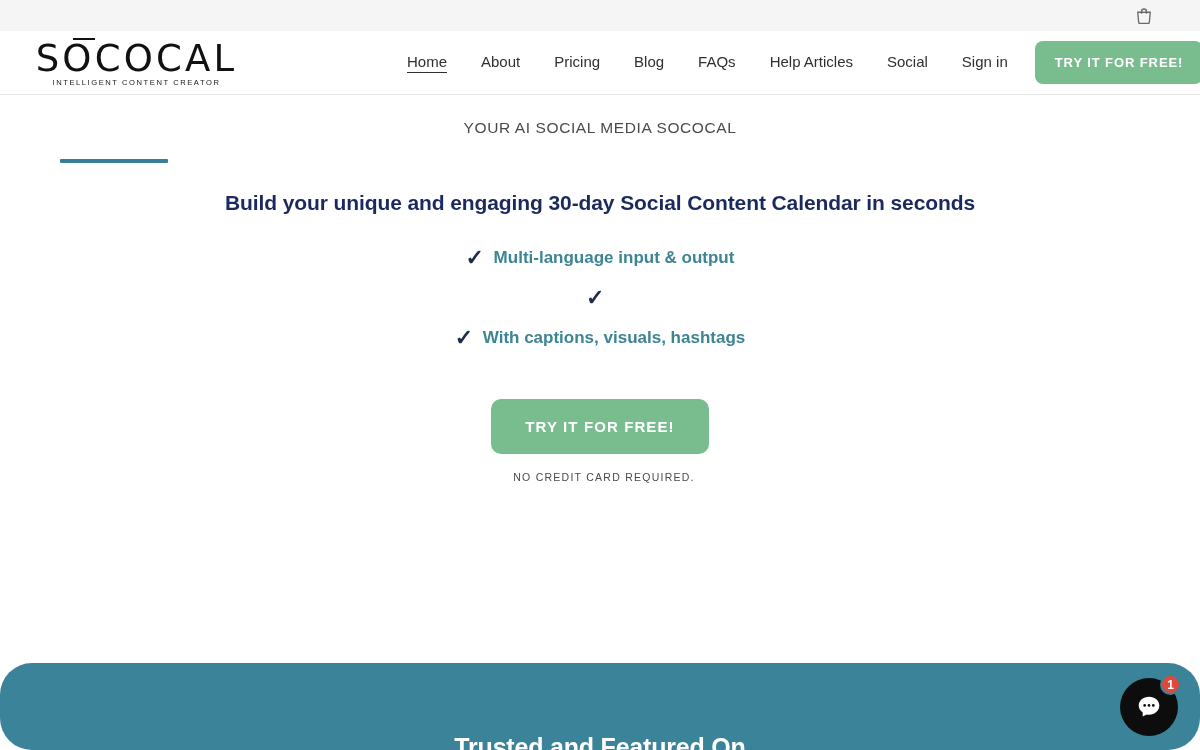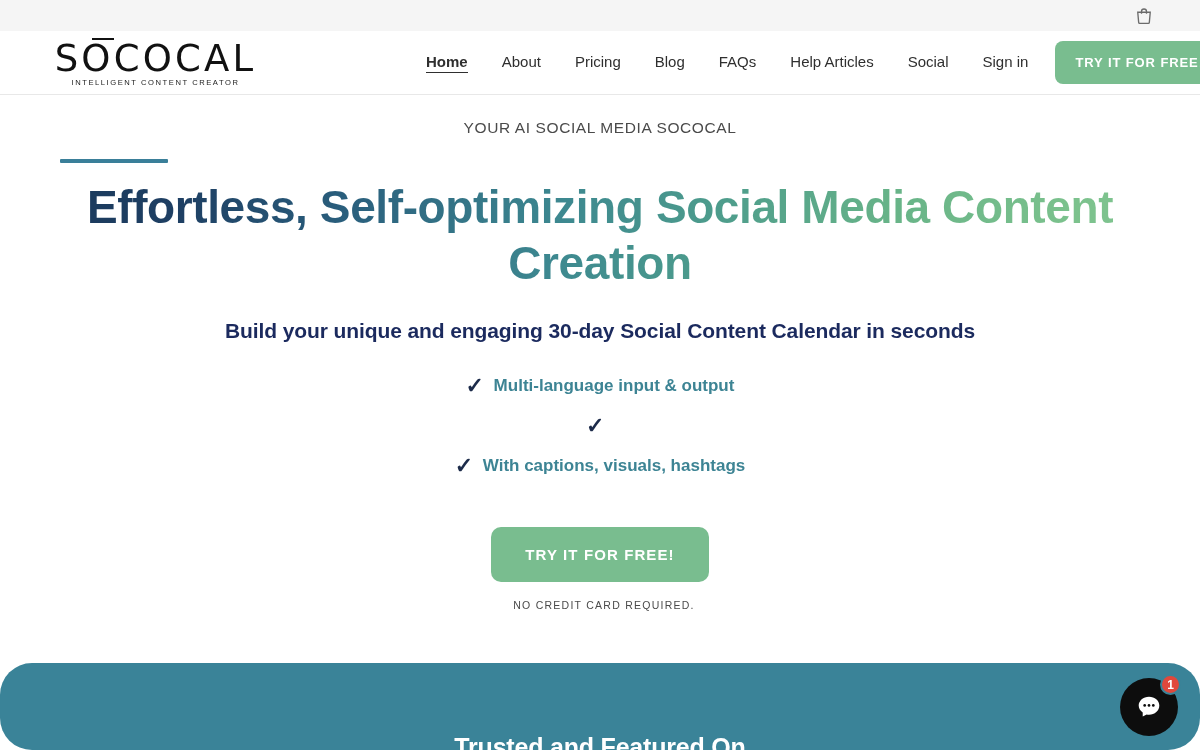--- a/index.html
+++ b/index.html
@@ -32,21 +32,21 @@
     color: #6b6b6b;
   }
 
   
   .site-header {
     height: 64px;
     background: #ffffff;
     border-bottom: 1px solid #e8e8e8;
     display: flex;
     align-items: center;
-    padding: 0 46px 0 48px;
+    padding: 0 46px 0 29px;
     position: relative;
   }
 
   .logo-block {
     display: flex;
     flex-direction: column;
     align-items: center;
     line-height: 1;
     width: 215px;
     flex: 0 0 auto;
@@ -89,21 +89,20 @@
   .nav-link {
     font-size: 15px;
     color: #2f2f2f;
     text-decoration: none;
     white-space: nowrap;
     padding-bottom: 2px;
     cursor: pointer;
   }
   .nav-link.is-active {
     border-bottom: 1.5px solid #2f2f2f;
-    font-weight: bold;
   }
 
   .btn-green {
     background: #79bd8f;
     color: #ffffff;
     border: none;
     border-radius: 8px;
     font-size: 13px;
     font-weight: 700;
     letter-spacing: 0.9px;
@@ -304,21 +303,20 @@
 
   <button class="btn-green nav-cta">TRY IT FOR FREE!</button>
 </header>
 
 <main class="hero">
 
   <div class="hero-eyebrow">YOUR AI SOCIAL MEDIA SOCOCAL</div>
 
   <div class="hero-rule"></div>
 
-  <h1 class="hero-title">Effortless, Self-optimizing Social Media Content Creation</h1>
 
   <h2 class="hero-sub">Build your unique and engaging 30-day Social Content Calendar in seconds</h2>
 
   <div class="feature-list">
     <div class="feature-row">
       <span class="feature-check">✓</span>
       <span class="feature-text">Multi-language input &amp; output</span>
     </div>
     <div class="feature-row">
       <span class="feature-check">✓</span>

